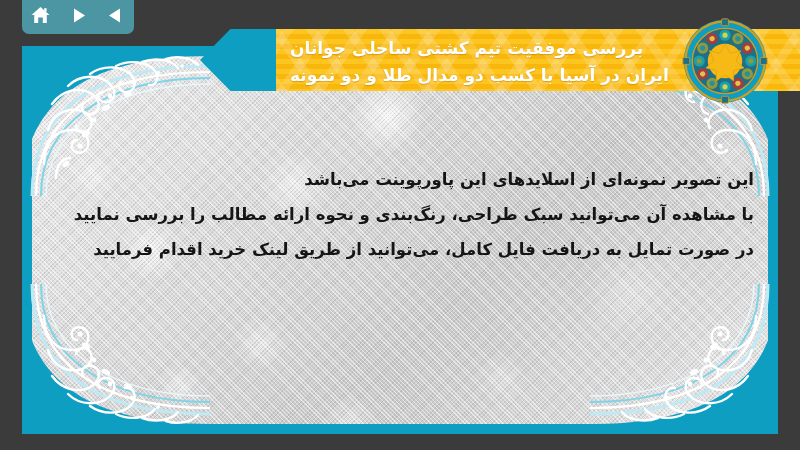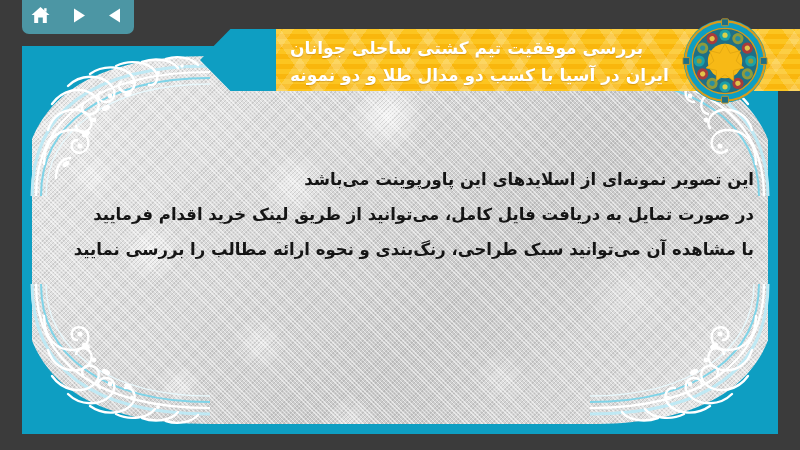--- a/index.html
+++ b/index.html
@@ -306,22 +306,22 @@
         <circle cx="88" cy="50" r="2.4"></circle>
         <circle cx="110" cy="36" r="2.2"></circle>
         <ellipse cx="64" cy="88" rx="4.4" ry="2.6" transform="rotate(-36 64 88)"></ellipse>
         <ellipse cx="84" cy="62" rx="4.4" ry="2.6" transform="rotate(-30 84 62)"></ellipse>
       </g>
     </svg>
   </div>
 
   <div id="body-text">
     <div class="body-line">این تصویر نمونه‌ای از اسلایدهای این پاورپوینت می‌باشد</div>
+    <div class="body-line">با مشاهده آن می‌توانید سبک طراحی، رنگ‌بندی و نحوه ارائه مطالب را بررسی نمایید</div>
     <div class="body-line">در صورت تمایل به دریافت فایل کامل، می‌توانید از طریق لینک خرید اقدام فرمایید</div>
-    <div class="body-line">با مشاهده آن می‌توانید سبک طراحی، رنگ‌بندی و نحوه ارائه مطالب را بررسی نمایید</div>
   </div>
 
   <div id="title-banner-group">
     <div id="banner-tail"></div>
     <div id="title-banner">
       <div id="banner-chevrons"></div>
       <div id="title-text-wrap">
         <div class="title-line">بررسی موفقیت تیم کشتی ساحلی جوانان</div>
         <div class="title-line">ایران در آسیا با کسب دو مدال طلا و دو نمونه</div>
       </div>

